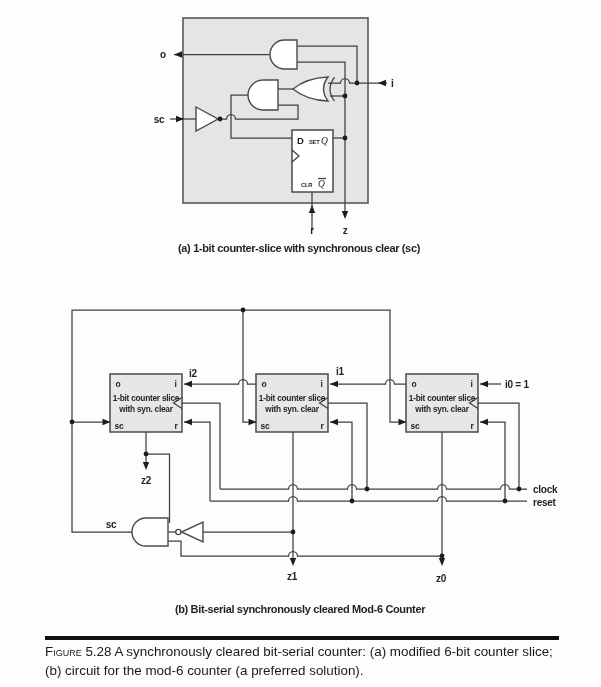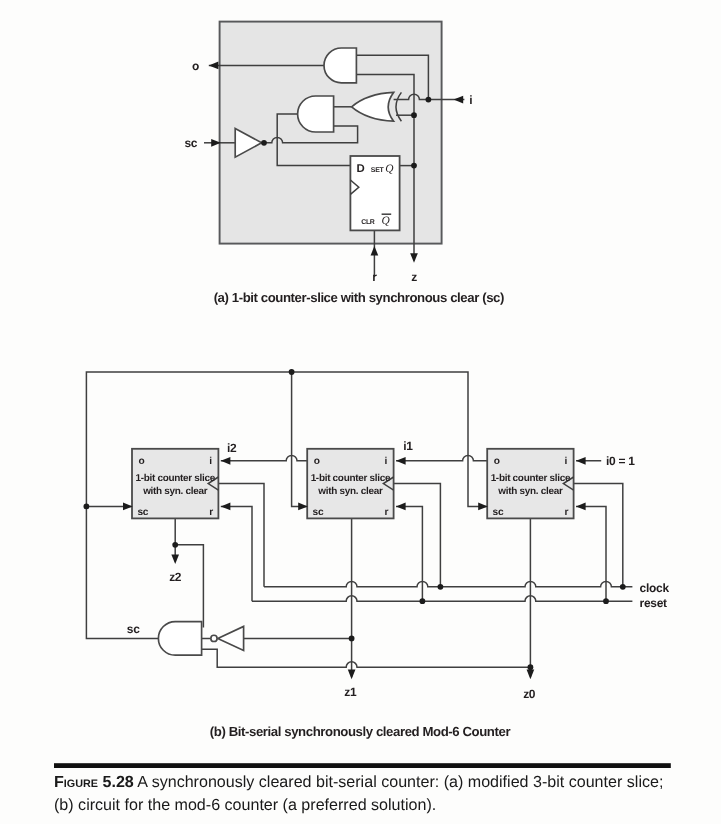--- a/index.html
+++ b/index.html
@@ -17,21 +17,21 @@
   .lbl{font-size:10px;font-weight:bold;}
   .lbl-sm{font-size:8.5px;font-weight:bold;}
   .boxtxt{font-size:8.3px;font-weight:bold;}
   .cap{font-size:11px;font-weight:bold;letter-spacing:-0.35px;}
   .ffbig{font-size:9.5px;font-weight:bold;}
   .fftiny{font-size:5.8px;font-weight:bold;}
   .ffq{font-size:9.5px;font-style:italic;font-family:"Liberation Serif",serif;}
   #figrule{position:absolute;left:45px;top:636px;width:514px;height:4px;background:#101010;}
   #figcap{position:absolute;left:45px;top:643px;width:517px;font-size:13.4px;
           line-height:18.6px;color:#1a1a1a;}
-  #figcap .flabel{font-weight:bold;font-variant:small-caps;}
+  #figcap .flabel{font-weight:normal;font-variant:small-caps;}
 </style>
 </head>
 <body>
 
 <div id="page">
 
 <svg width="601" height="632" viewBox="0 0 601 632">
 
   <g>
     <rect class="graybox" x="183" y="18" width="185" height="185"></rect>
@@ -195,15 +195,15 @@
     <text class="lbl" x="441" y="582" text-anchor="middle">z0</text>
     <text class="lbl" x="533" y="493">clock</text>
     <text class="lbl" x="533" y="505.5">reset</text>
     <text class="lbl" x="111" y="527.5" text-anchor="middle">sc</text>
 
     <text class="cap" x="300" y="613" text-anchor="middle">(b) Bit-serial synchronously cleared Mod-6 Counter</text>
   </g>
 </svg>
 
 <div id="figrule"></div>
-<div id="figcap"><span class="flabel">Figure 5.28</span><span> A synchronously cleared bit-serial counter: (a) modified 3-bit counter slice; (b) circuit for the mod-6 counter (a preferred solution).</span></div>
+<div id="figcap"><span class="flabel">Figure 5.28</span><span> A synchronously cleared bit-serial counter: (a) modified 6-bit counter slice; (b) circuit for the mod-6 counter (a preferred solution).</span></div>
 
 </div>
 
 </body></html>

